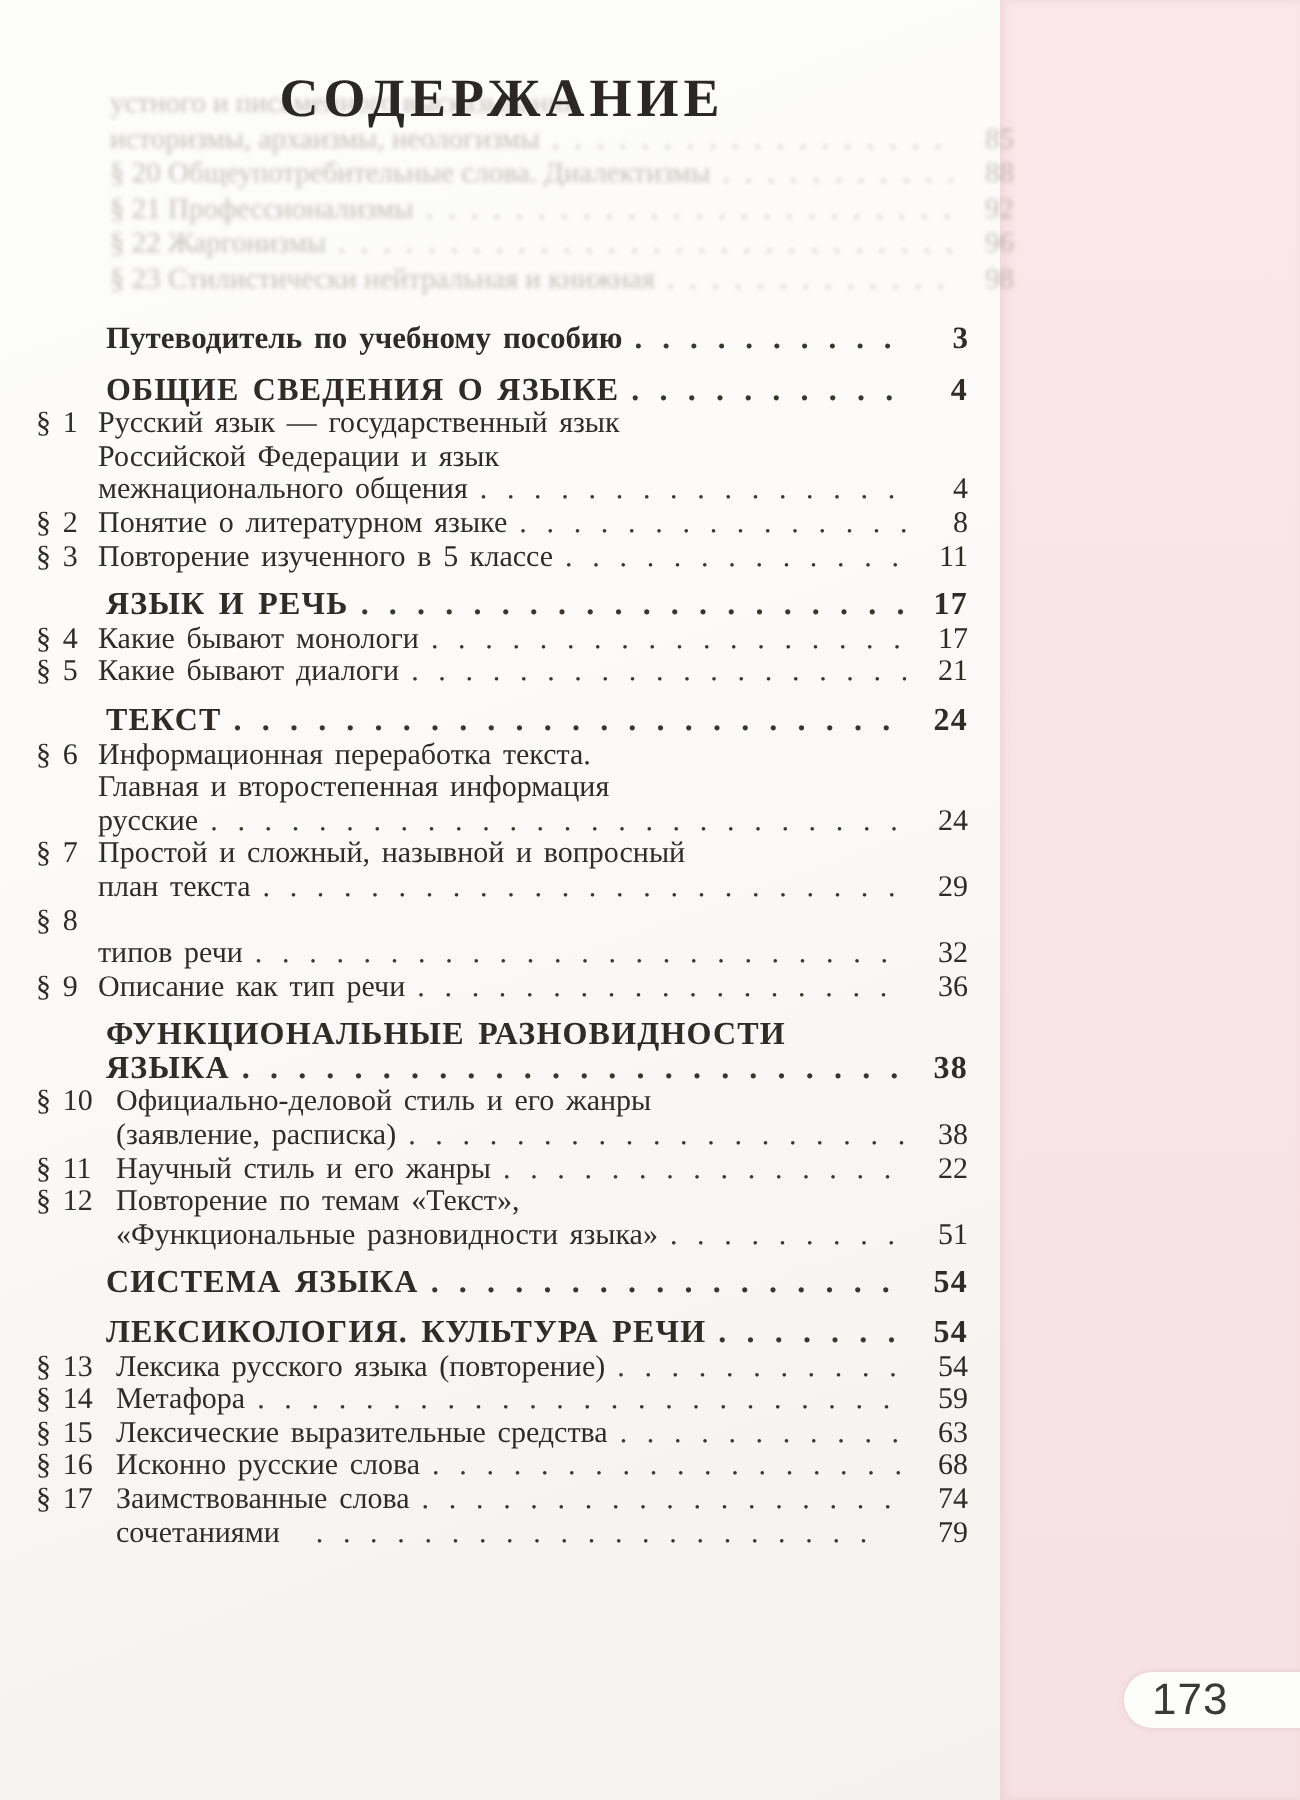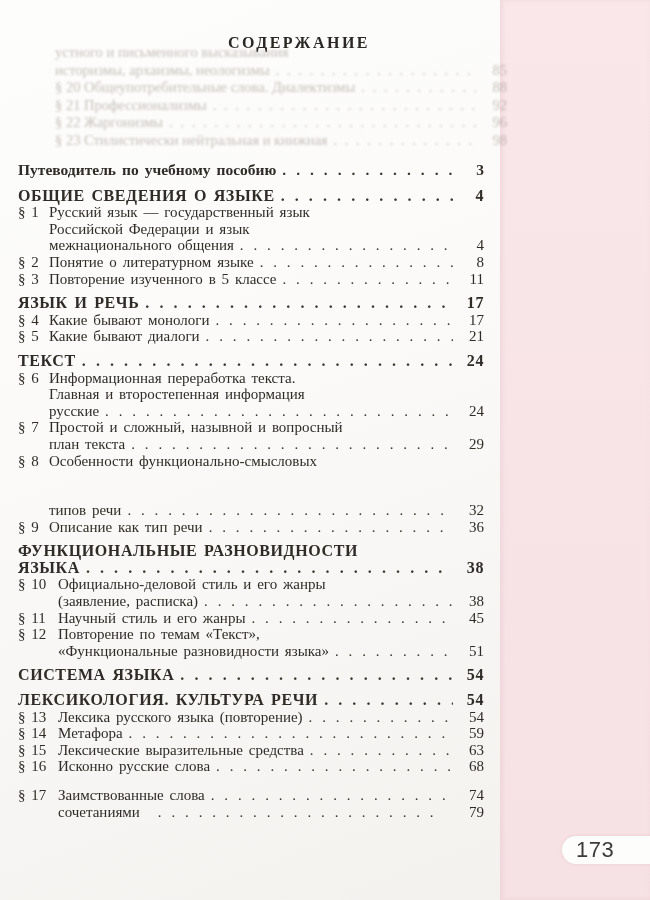--- a/index.html
+++ b/index.html
@@ -12,38 +12,37 @@
     position:absolute;left:0;top:0;width:650px;height:900px;
     background:linear-gradient(160deg,#fdfdfc 0%,#fbfaf8 40%,#f3f1ee 100%);
   }
   .pink-band{
     position:absolute;left:500px;top:0;width:150px;height:900px;
     background:linear-gradient(180deg,#f9e7ea 0%,#f8e4e7 50%,#f6e1e4 100%);
     box-shadow:inset 2px 0 4px rgba(210,170,175,.25);
   }
   .page-title{
     position:absolute;top:34px;left:0;width:502px;
-    text-align:center;font-weight:bold;font-size:16px;letter-spacing:2.5px;
+    text-align:center;font-weight:bold;font-size:27px;letter-spacing:2.5px;
     color:#2a2724;
-    padding-left:48px;
   }
   
   .ghost{
     position:absolute;left:55px;top:44px;width:452px;
     filter:blur(1.1px);opacity:.5;color:#8f8478;
     font-size:14.5px;
   }
   .ghost .row{line-height:17.5px;}
   .toc{
     position:absolute;left:18px;top:160px;width:466px;
     color:#2f2c28;font-size:15px;word-spacing:.14em;
   }
   .row{display:flex;align-items:baseline;line-height:16.6px;}
   .entry{margin:0;}
-  .entry.bold{font-weight:bold;}
+  .entry.bold{font-weight:bold;margin-left:35px;}
   .entry.section{font-size:16px;letter-spacing:.6px;margin-top:8px;}
   .entry.guide{font-size:15.5px;margin-bottom:9px;margin-top:2px;}
   .num{display:inline-block;flex:none;white-space:nowrap;}
   .label{white-space:nowrap;}
   .dots{
     flex:1 1 auto;overflow:hidden;white-space:nowrap;
     letter-spacing:2px;margin:0 3px 0 6px;color:#3a362f;
   }
   .ghost .dots{color:#8f8478;}
   .pg{flex:none;min-width:28px;text-align:right;}
@@ -193,23 +192,22 @@
       </div>
       <div class="row" style="padding-left: 31px;">
         <span class="label">план текста</span>
         <span class="dots">. . . . . . . . . . . . . . . . . . . . . . . . . . . . . . . . . . . . . . . . . . . . . . . . . . . . . . . . . . . . . . . . . . . . . . . . . . . . . . . . . . . . . . . . . . . . . . . . . . . . . . . . . . . . . . . . . . . . . . . . . . . . . . . . . . . . . . . . . . . . . . . . . . . . . . </span>
         <span class="pg">29</span>
       </div>
     </div>
     <div class="entry para">
       <div class="row">
         <span class="num" style="width: 31px;">§ 8</span>
-        <span class="label">Особенности функционально-смысловых</span>
-      </div>
-      <div class="row" style="padding-left: 31px; margin-top: 33px;">
+      </div>
+      <div class="row" style="padding-left: 31px;">
         <span class="label">типов речи</span>
         <span class="dots">. . . . . . . . . . . . . . . . . . . . . . . . . . . . . . . . . . . . . . . . . . . . . . . . . . . . . . . . . . . . . . . . . . . . . . . . . . . . . . . . . . . . . . . . . . . . . . . . . . . . . . . . . . . . . . . . . . . . . . . . . . . . . . . . . . . . . . . . . . . . . . . . . . . . . . </span>
         <span class="pg">32</span>
       </div>
     </div>
     <div class="entry para">
       <div class="row">
         <span class="num" style="width: 31px;">§ 9</span>
         <span class="label">Описание как тип речи</span>
         <span class="dots">. . . . . . . . . . . . . . . . . . . . . . . . . . . . . . . . . . . . . . . . . . . . . . . . . . . . . . . . . . . . . . . . . . . . . . . . . . . . . . . . . . . . . . . . . . . . . . . . . . . . . . . . . . . . . . . . . . . . . . . . . . . . . . . . . . . . . . . . . . . . . . . . . . . . . . </span>
@@ -235,21 +233,21 @@
         <span class="label">(заявление, расписка)</span>
         <span class="dots">. . . . . . . . . . . . . . . . . . . . . . . . . . . . . . . . . . . . . . . . . . . . . . . . . . . . . . . . . . . . . . . . . . . . . . . . . . . . . . . . . . . . . . . . . . . . . . . . . . . . . . . . . . . . . . . . . . . . . . . . . . . . . . . . . . . . . . . . . . . . . . . . . . . . . . </span>
         <span class="pg">38</span>
       </div>
     </div>
     <div class="entry para">
       <div class="row">
         <span class="num" style="width: 40px;">§ 11</span>
         <span class="label">Научный стиль и его жанры</span>
         <span class="dots">. . . . . . . . . . . . . . . . . . . . . . . . . . . . . . . . . . . . . . . . . . . . . . . . . . . . . . . . . . . . . . . . . . . . . . . . . . . . . . . . . . . . . . . . . . . . . . . . . . . . . . . . . . . . . . . . . . . . . . . . . . . . . . . . . . . . . . . . . . . . . . . . . . . . . . </span>
-        <span class="pg">45</span>
+        <span class="pg">22</span>
       </div>
     </div>
     <div class="entry para">
       <div class="row">
         <span class="num" style="width: 40px;">§ 12</span>
         <span class="label">Повторение по темам «Текст»,</span>
       </div>
       <div class="row" style="padding-left: 40px; align-items: center;">
         <span class="label">«Функциональные разновидности языка»</span>
         <span class="dots">. . . . . . . . . . . . . . . . . . . . . . . . . . . . . . . . . . . . . . . . . . . . . . . . . . . . . . . . . . . . . . . . . . . . . . . . . . . . . . . . . . . . . . . . . . . . . . . . . . . . . . . . . . . . . . . . . . . . . . . . . . . . . . . . . . . . . . . . . . . . . . . . . . . . . . </span>
@@ -297,21 +295,21 @@
     <div class="entry para">
       <div class="row">
         <span class="num" style="width: 40px;">§ 16</span>
         <span class="label">Исконно русские слова</span>
         <span class="dots">. . . . . . . . . . . . . . . . . . . . . . . . . . . . . . . . . . . . . . . . . . . . . . . . . . . . . . . . . . . . . . . . . . . . . . . . . . . . . . . . . . . . . . . . . . . . . . . . . . . . . . . . . . . . . . . . . . . . . . . . . . . . . . . . . . . . . . . . . . . . . . . . . . . . . . </span>
         <span class="pg">68</span>
       </div>
     </div>
     <div class="entry para">
       <div class="row">
-        <span class="num" style="width: 40px; margin-top: 12px;">§ 17</span>
+        <span class="num" style="width: 40px;">§ 17</span>
         <span class="label">Заимствованные слова</span>
         <span class="dots">. . . . . . . . . . . . . . . . . . . . . . . . . . . . . . . . . . . . . . . . . . . . . . . . . . . . . . . . . . . . . . . . . . . . . . . . . . . . . . . . . . . . . . . . . . . . . . . . . . . . . . . . . . . . . . . . . . . . . . . . . . . . . . . . . . . . . . . . . . . . . . . . . . . . . . </span>
         <span class="pg">74</span>
       </div>
     </div>
     <div class="entry para">
       <div class="row" style="padding-left: 40px; gap: 12px;">
         <span class="label">сочетаниями</span>
         <span class="dots">. . . . . . . . . . . . . . . . . . . . . . . . . . . . . . . . . . . . . . . . . . . . . . . . . . . . . . . . . . . . . . . . . . . . . . . . . . . . . . . . . . . . . . . . . . . . . . . . . . . . . . . . . . . . . . . . . . . . . . . . . . . . . . . . . . . . . . . . . . . . . . . . . . . . . . </span>
         <span class="pg">79</span>

